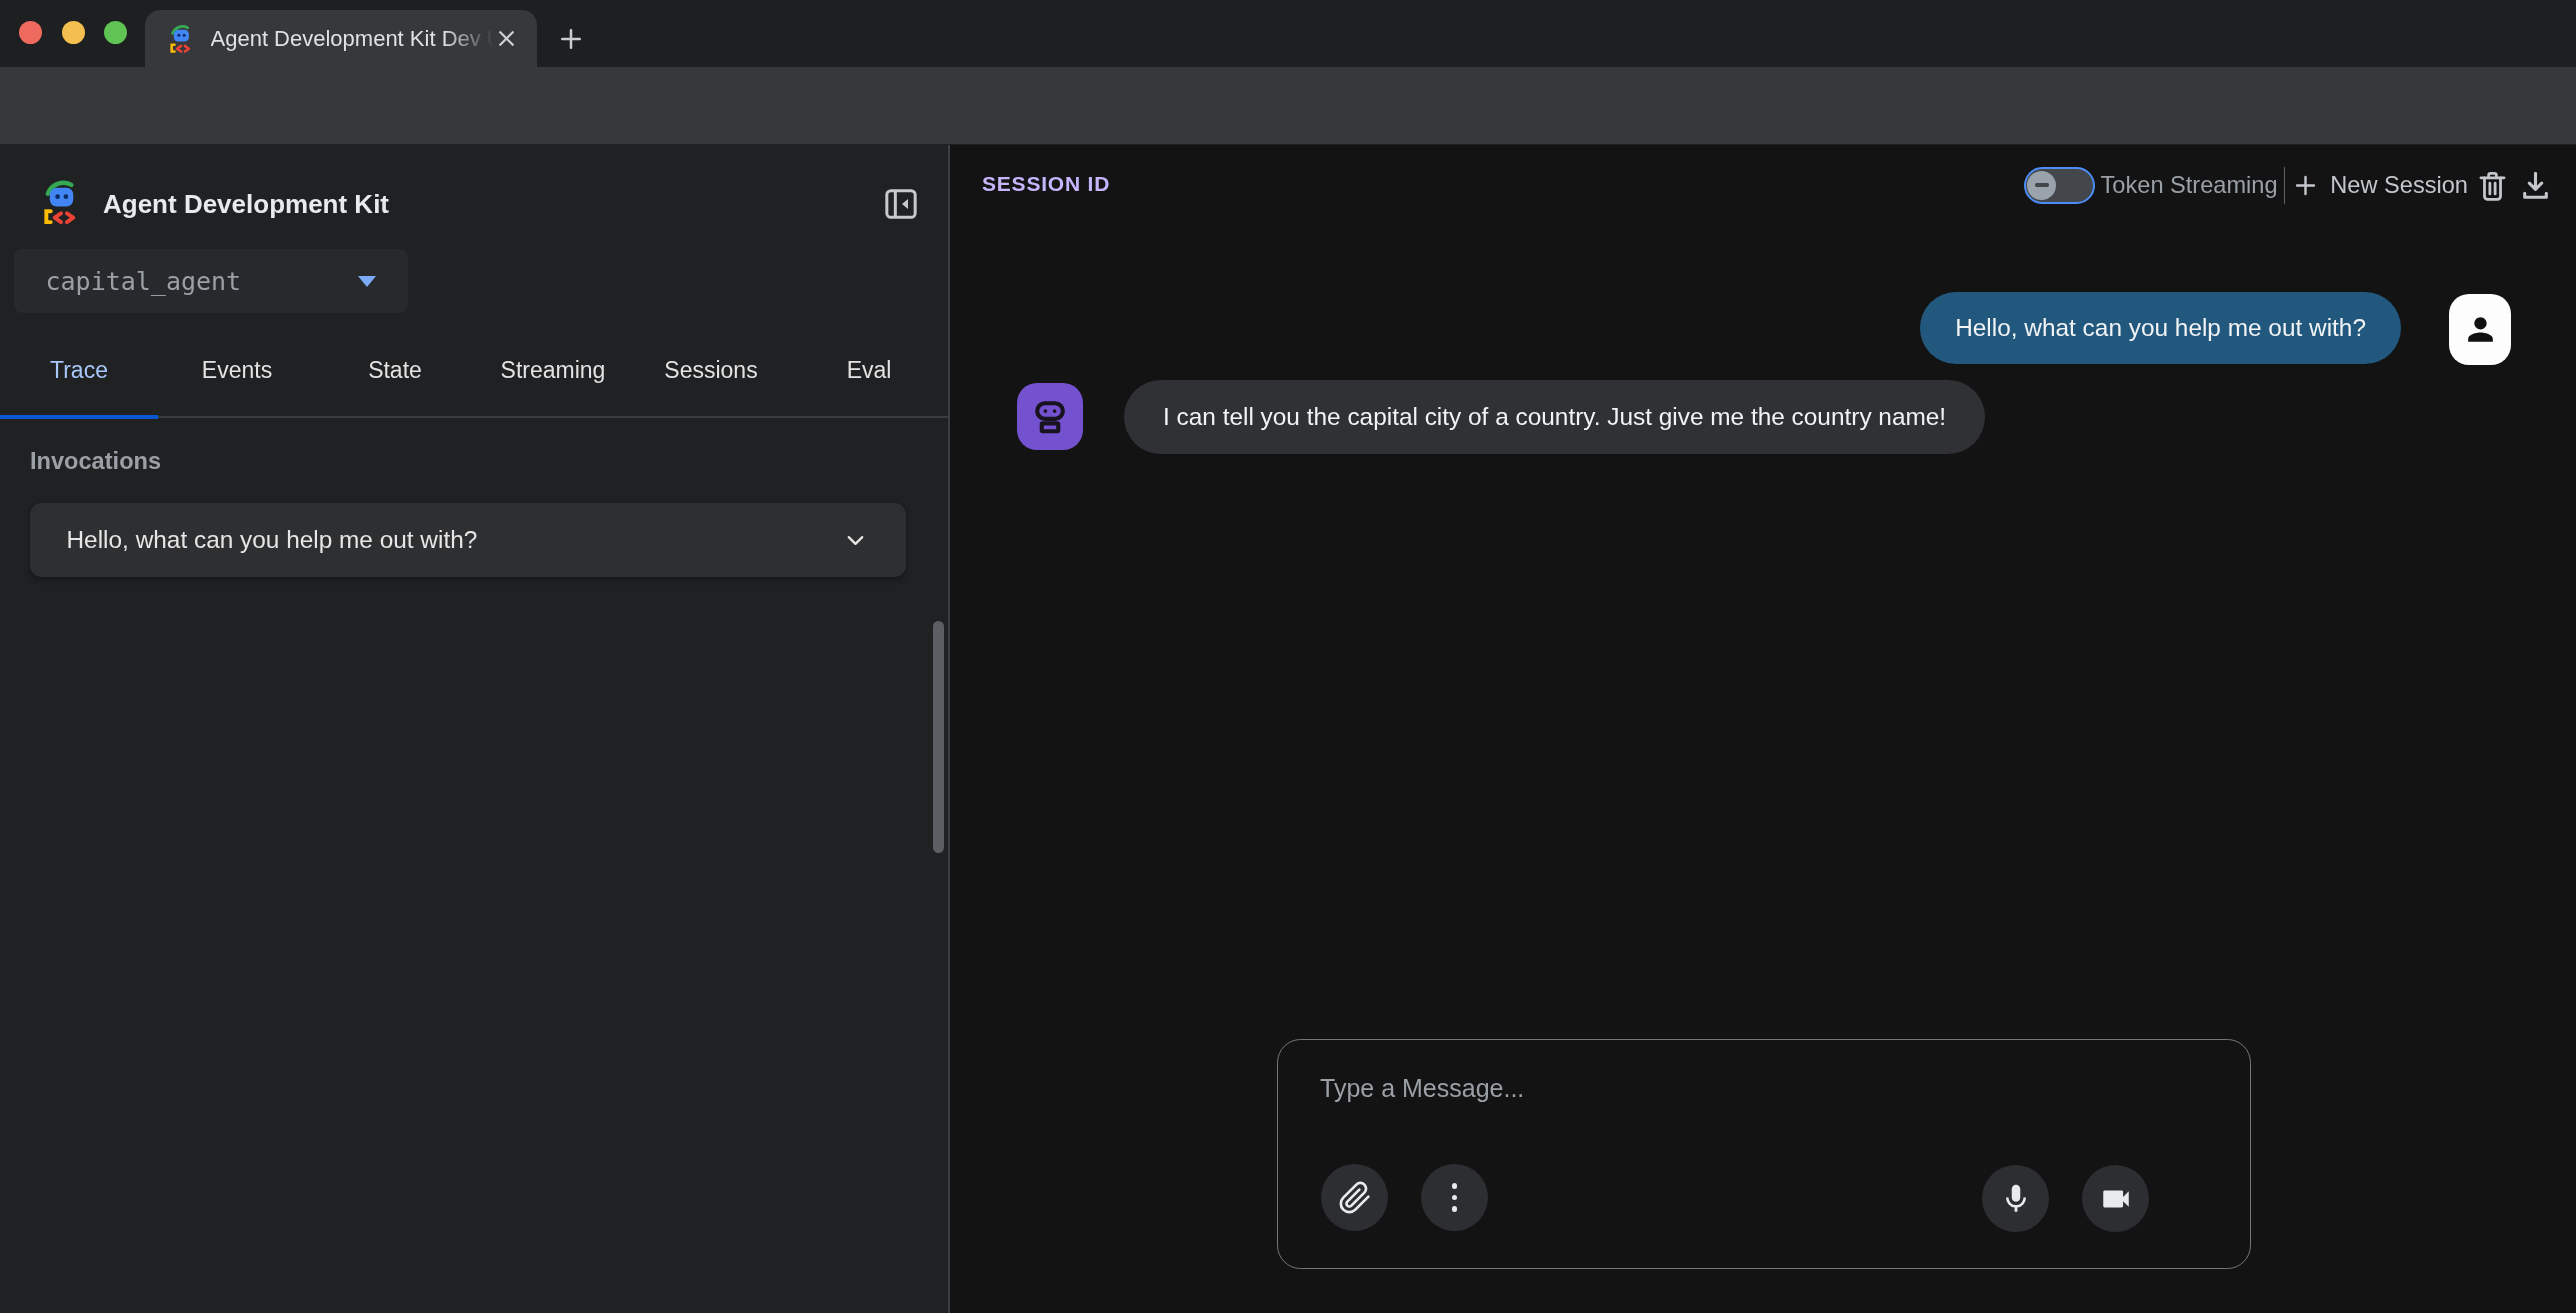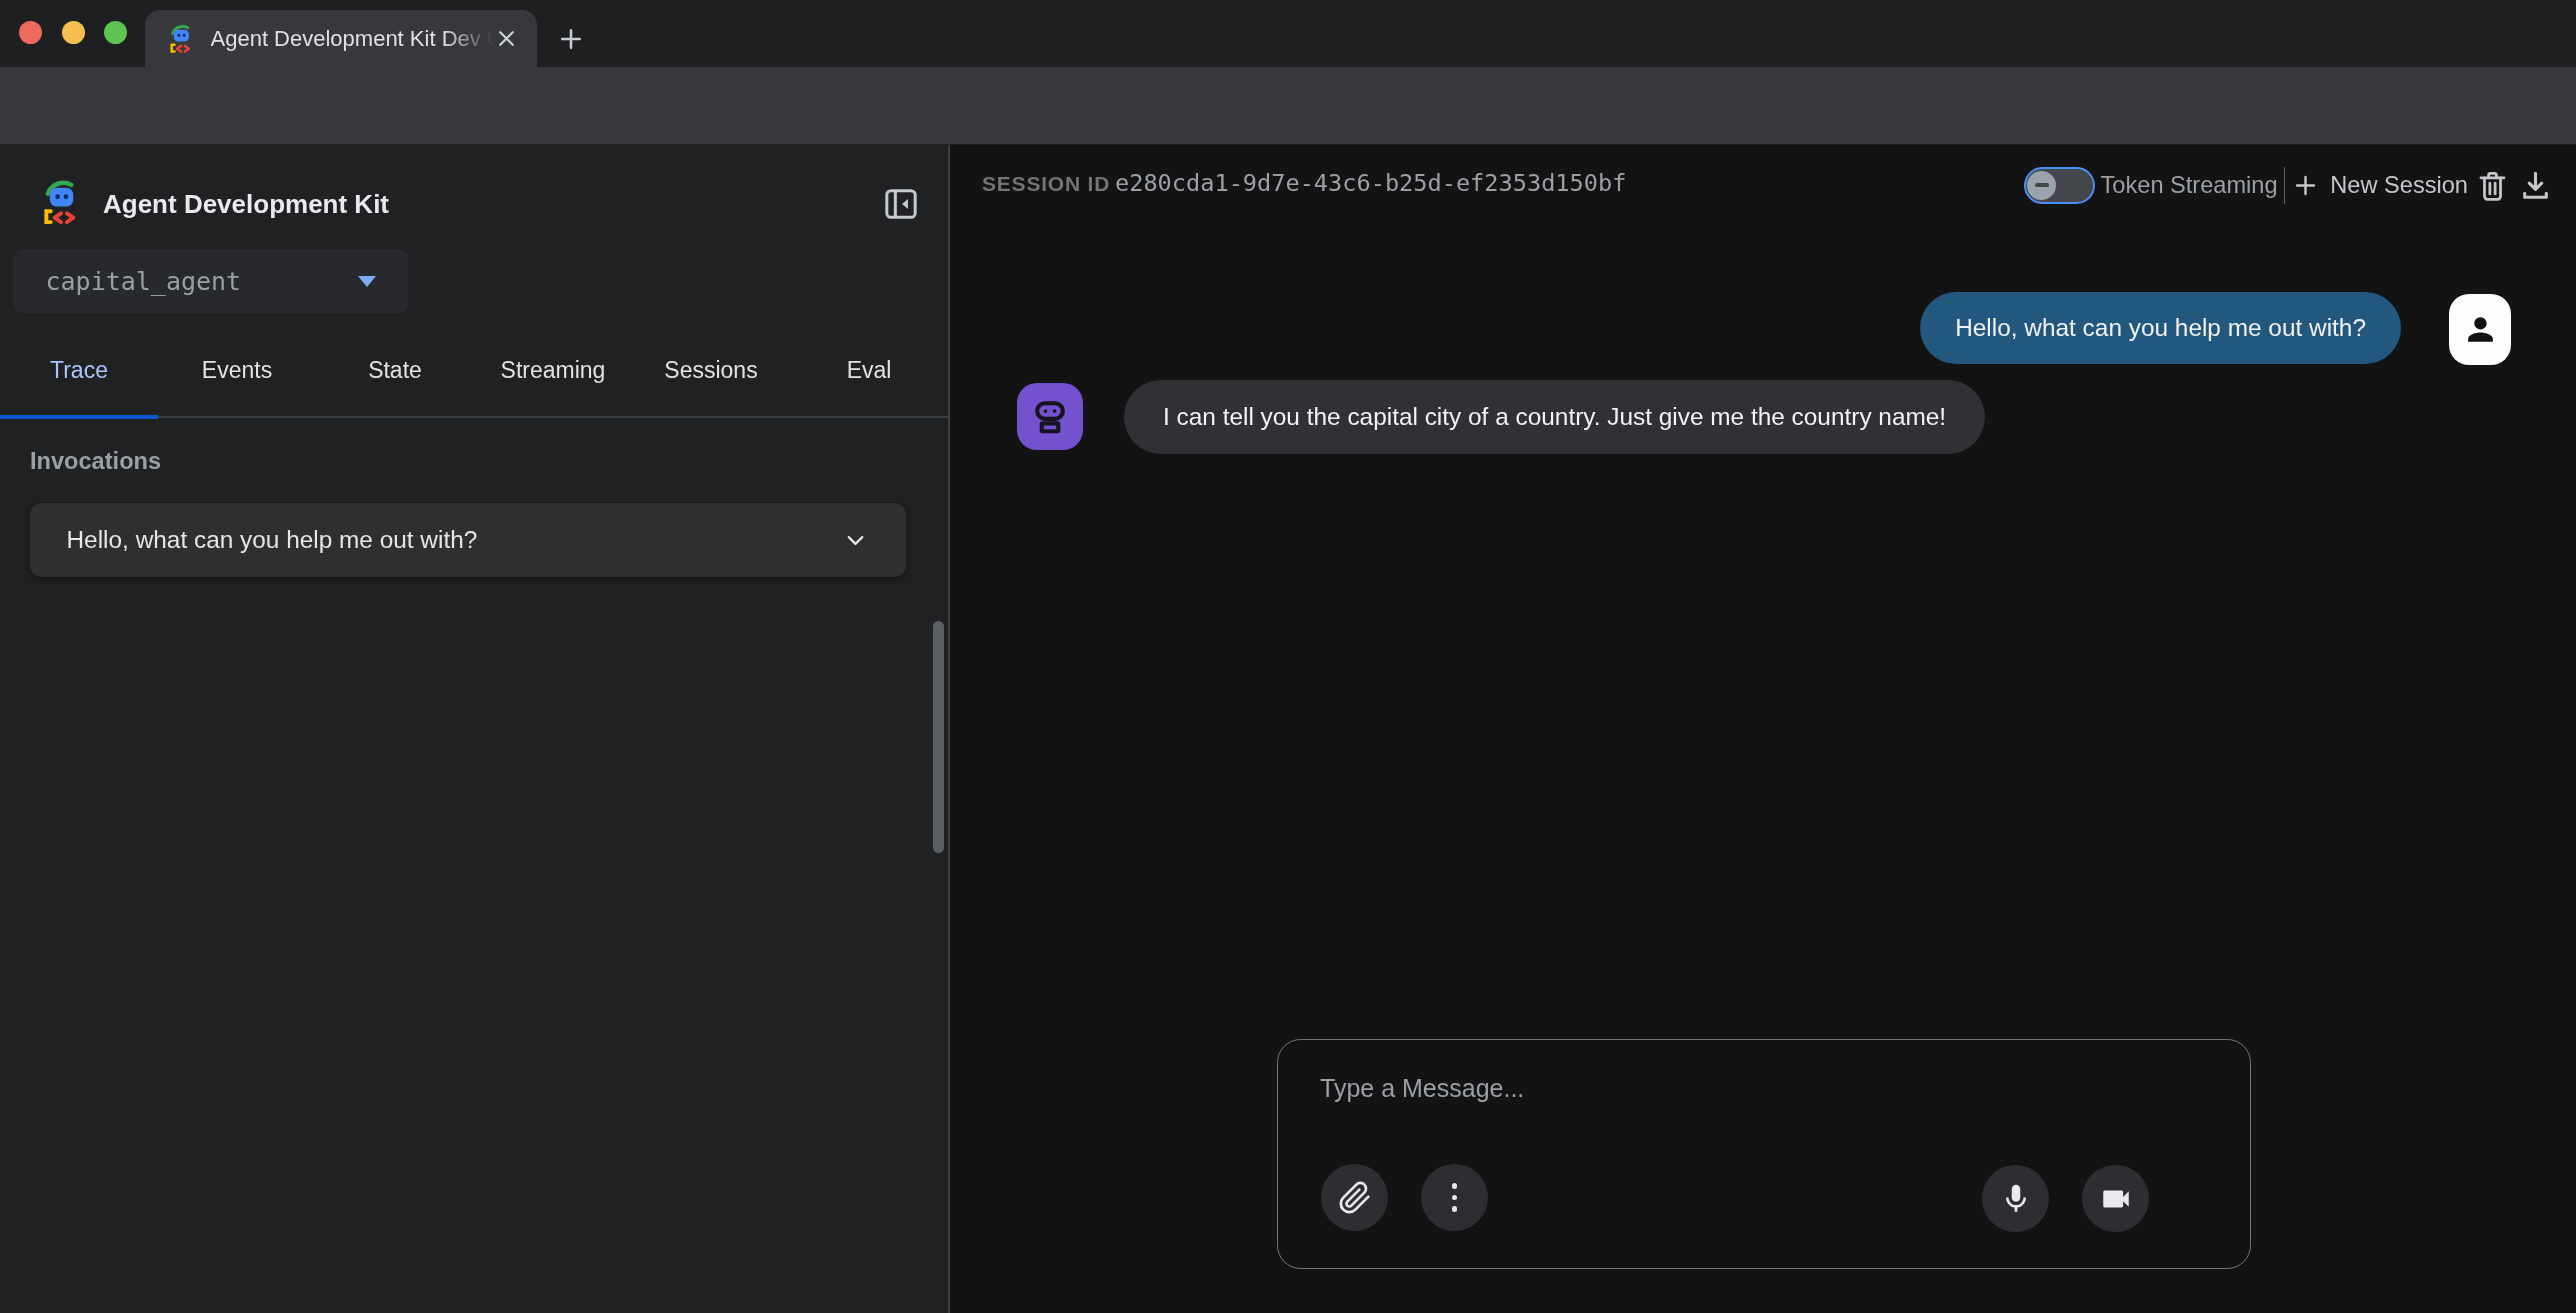--- a/index.html
+++ b/index.html
@@ -61,21 +61,21 @@
   .invocations-label { position:absolute; left:30px; top:303px; font-size:23.6px; font-weight:700; color:#9aa0a6; }
   .invocation { position:absolute; left:29.5px; top:358px; width:876px; height:74px; background:#2e2f31; border-radius:11.8px; display:flex; align-items:center; padding:0 37px; box-shadow:0 2.5px 6.7px rgba(0,0,0,.35); cursor:pointer; }
   .invocation .txt { flex:1; font-size:24.4px; color:#e6e6e6; }
   .invocation svg { width:27px; height:27px; color:#e6e6e6; }
 
   .sb-scrollbar { position:absolute; left:933px; top:476px; width:11px; height:232px; border-radius:5.9px; background:#5b5f63; cursor:grab; }
 
   
   .main { position:absolute; left:950px; top:0; width:1626px; height:1168px; }
   .session-row { position:absolute; left:0; top:0; width:1626px; height:81px; }
-  .session-label { position:absolute; left:32px; top:27px; font-size:21px; font-weight:700; letter-spacing:0.8px; color:#737373; }
+  .session-label { position:absolute; left:32px; top:27px; font-size:21px; font-weight:700; letter-spacing:0.8px; color:#c4b5fd; }
   .session-id { position:absolute; left:165px; top:23.6px; font-family:"DejaVu Sans Mono", monospace; font-size:23.6px; color:#9aa0a6; }
   .session-actions { position:absolute; right:22px; top:15px; height:51px; display:flex; align-items:center; gap:6px; }
   .toggle { width:71px; height:37px; border-radius:20px; border:2.5px solid #4c8df6; background:#43464a; position:relative; cursor:pointer; }
   .toggle .thumb { position:absolute; left:1.7px; top:1.7px; width:29px; height:29px; border-radius:50%; background:#9aa2ab; display:flex; align-items:center; justify-content:center; }
   .toggle .thumb i { display:block; width:13.5px; height:3.4px; background:#44474a; border-radius:1.7px; }
   .ts-label { font-size:23.6px; color:#9aa0a6; white-space:nowrap; }
   .vsep { width:1.7px; height:37px; background:#5f6368; }
   .new-session { display:flex; align-items:center; gap:10px; color:#c3c7cc; font-size:23.6px; cursor:pointer; white-space:nowrap; }
   .new-session svg { width:29px; height:29px; }
   .icon-btn { width:37px; height:37px; color:#c4c7ca; cursor:pointer; }
@@ -235,21 +235,20 @@
           </svg>
       </div>
 
       <div class="sb-scrollbar"></div>
     </div>
     <div class="pane-divider"></div>
 
     <div class="main">
       <div class="session-row">
         <span class="session-label">SESSION ID</span>
-        <span class="session-id">e280cda1-9d7e-43c6-b25d-ef2353d150bf</span>
 
         <div class="session-actions">
           <div class="toggle">
             <div class="thumb">
                 <i></i>
               </div>
           </div>
           <span class="ts-label">Token Streaming</span>
           <div class="vsep"></div>
           <div class="new-session">

